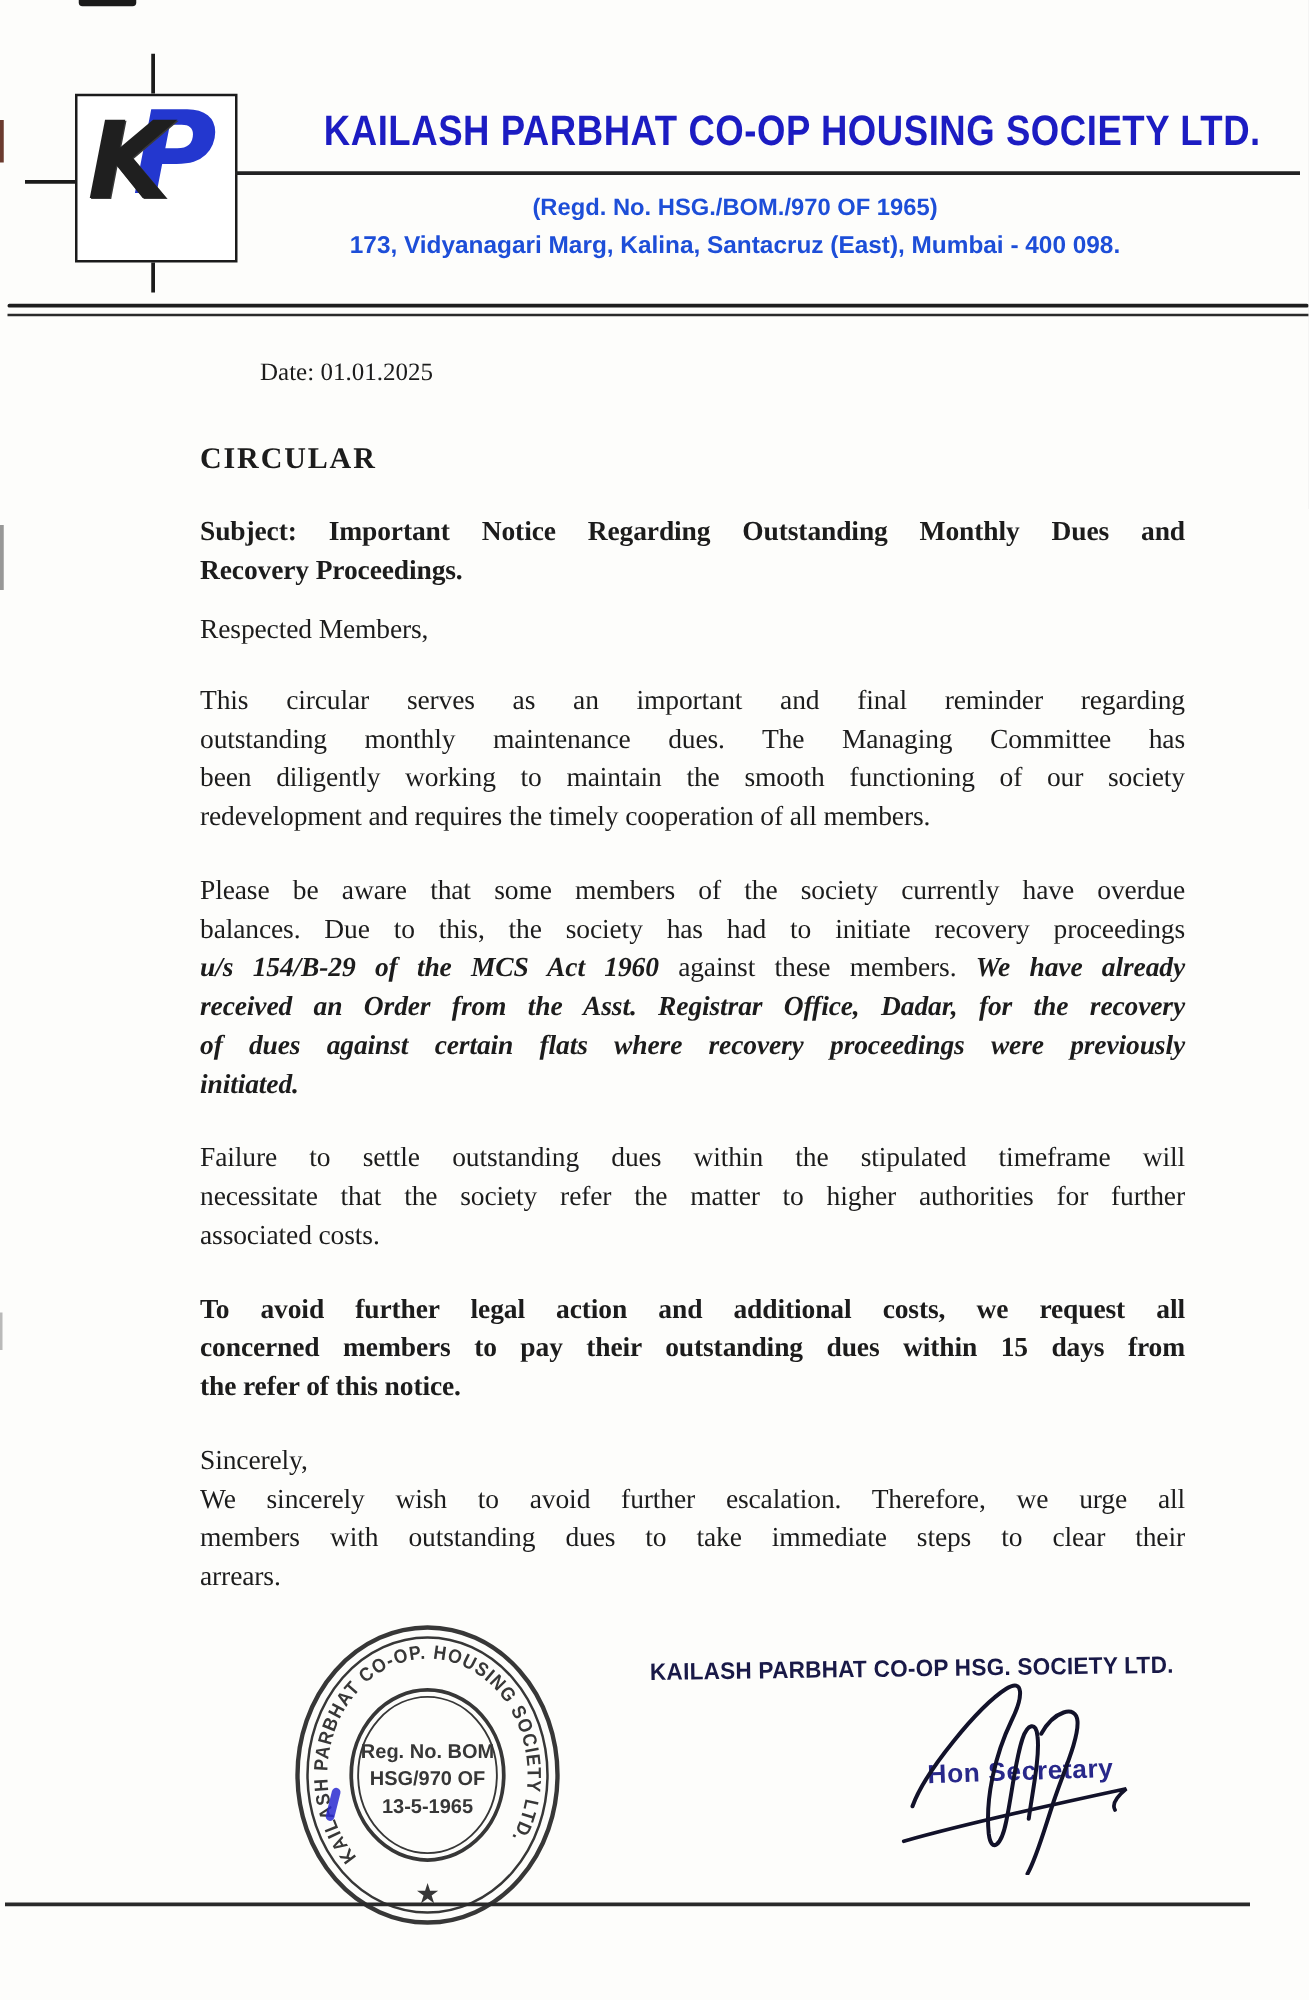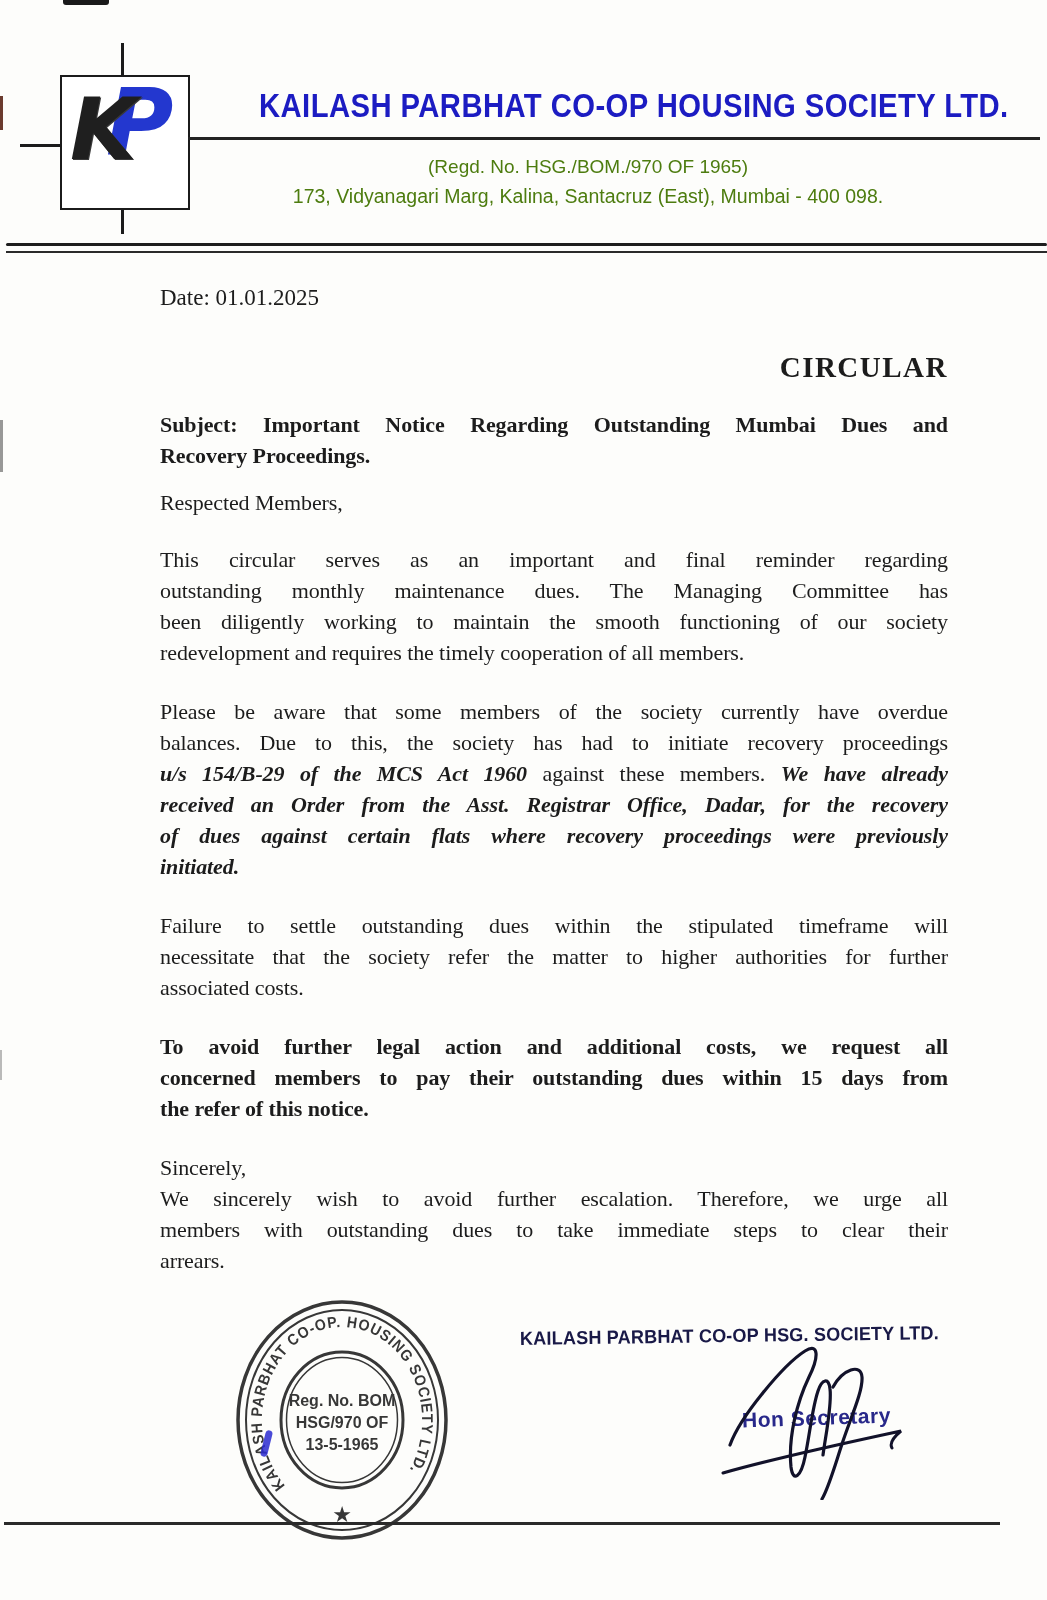--- a/index.html
+++ b/index.html
@@ -28,30 +28,30 @@
   .cross.v2 { left:121px; top:208px; width:2.5px; height:26px; }
   .cross.h1 { left:20px;  top:144px; width:40px;  height:2.5px; }
 
   
   .title-wrap { position:absolute; left:198px; top:86px; width:780px; text-align:center; }
   .title { display:inline-block; transform:scaleX(.86); transform-origin:center;
     font-family:"Liberation Sans","DejaVu Sans",sans-serif; font-weight:bold;
     font-size:34px; letter-spacing:.5px; color:#1c1cc2; white-space:nowrap; }
   .hrule { position:absolute; left:188px; top:137px; width:852px; height:2.5px; background:#232323; }
   .sub-wrap { position:absolute; left:198px; top:156px; width:780px; text-align:center;
-    font-family:"Liberation Sans","DejaVu Sans",sans-serif; font-weight:normal; color:#4d7c0f; }
+    font-family:"Liberation Sans","DejaVu Sans",sans-serif; font-weight:bold; color:#1d4ed8; }
   .regd { font-size:19px; margin-bottom:7px; }
   .addr { font-size:19.5px; }
   .drule1 { position:absolute; left:6px; top:243px; width:1041px; height:3px; background:#1d1d1d; border-radius:2px; }
   .drule2 { position:absolute; left:6px; top:251px; width:1041px; height:1.8px; background:#2a2a2a; }
 
   
   .body { position:absolute; left:160px; top:283px; width:788px; }
-  .date { font-size:23px; line-height:30px; margin-bottom:36px; }
-  .circular { font-size:29px; font-weight:bold; letter-spacing:1.5px; text-align:right;
+  .date { font-size:20px; line-height:30px; margin-bottom:36px;margin-left:48px; }
+  .circular { font-size:24px; font-weight:bold; letter-spacing:1.5px; text-align:left;
     line-height:36px; margin-bottom:24px; }
   .para { margin-bottom:28px; }
   .para.g16 { margin-bottom:16px; }
   .para.g26 { margin-bottom:26px; }
   .para.g0  { margin-bottom:0; }
   .para.bold .bline { font-weight:bold; }
   .bline { font-size:22px; line-height:31px; letter-spacing:-.1px;
     text-align:justify; text-align-last:justify; }
   .bline.end { text-align-last:left; }
   .bline .b { font-weight:bold;font-style:italic; }
@@ -109,21 +109,21 @@
     <div class="addr">173, Vidyanagari Marg, Kalina, Santacruz (East), Mumbai - 400 098.</div>
   </div>
   <div class="drule1"></div>
   <div class="drule2"></div>
 
   <div class="body">
     <div class="date">Date: 01.01.2025</div>
     <div class="circular">CIRCULAR</div>
     <div id="paragraphs">
         <div class="para bold g16">
-          <div class="bline"><span>Subject: Important Notice Regarding Outstanding Mumbai Dues and</span></div>
+          <div class="bline"><span>Subject: Important Notice Regarding Outstanding Monthly Dues and</span></div>
           <div class="bline end"><span>Recovery Proceedings.</span></div>
         </div>
         <div class="para g26">
           <div class="bline end"><span>Respected Members,</span></div>
         </div>
         <div class="para">
           <div class="bline"><span>This circular serves as an important and final reminder regarding</span></div>
           <div class="bline"><span>outstanding monthly maintenance dues. The Managing Committee has</span></div>
           <div class="bline"><span>been diligently working to maintain the smooth functioning of our society</span></div>
           <div class="bline end"><span>redevelopment and requires the timely cooperation of all members.</span></div>

